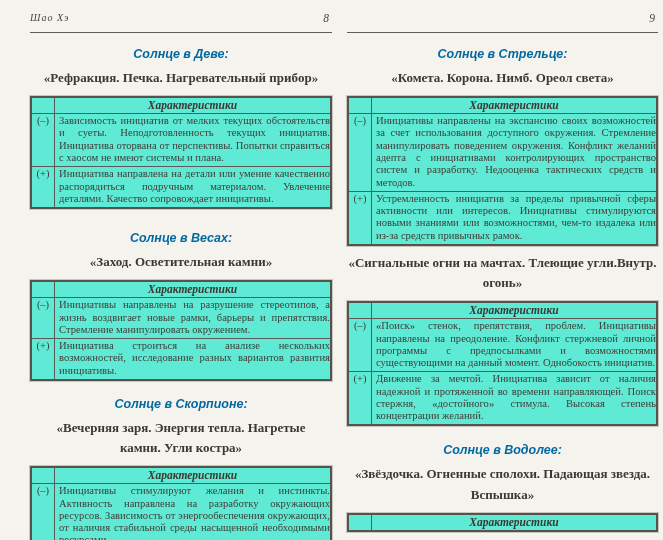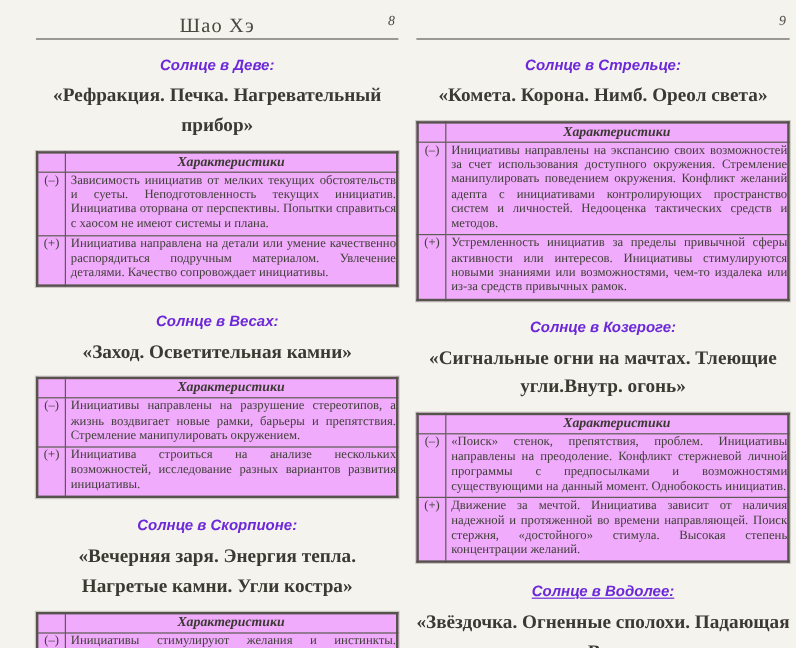--- a/index.html
+++ b/index.html
@@ -10,51 +10,51 @@
     font-family:"Liberation Serif", serif;
     color:#3f3d35;
     overflow:hidden;
   }
   .page{position:absolute;top:12px;}
   .page-left{left:30px;width:302px;}
   .page-right{left:347px;width:311px;}
 
   .running-head{position:relative;height:17px;}
   .running-title{
-    text-align:center;font-size:17px;color:#4a483f;
+    text-align:left;font-style:italic;font-size:10px;color:#4a483f;
     letter-spacing:1px;
   }
   .page-num{
     position:absolute;right:3px;top:0;font-style:italic;font-size:11.5px;color:#4a483f;
   }
   .head-rule{border:none;border-top:1.7px solid #5f5d54;margin:3px 0 0 0;}
 
   .section-title{
     text-align:center;
     font-family:"Liberation Sans", sans-serif;
     font-weight:bold;font-style:italic;
-    font-size:12.5px;color:#6d28d9;
+    font-size:12.5px;color:#0369a1;
   }
   .section-subtitle{
-    text-align:center;font-weight:bold;font-size:16px;color:#3b3932;
+    text-align:center;font-weight:bold;font-size:13px;color:#3b3932;
     margin-top:7px;line-height:1.55;
   }
   .section-subtitle.narrow{max-width:252px;margin-left:auto;margin-right:auto;}
 
   .mt-first{margin-top:14px;}
   .mt-section-l2{margin-top:22px;}
   .mt-section-l3{margin-top:16px;}
   .mt-section-r2{margin-top:15px;}
-  .mt-section-r3{margin-top:17px;text-decoration:underline;}
+  .mt-section-r3{margin-top:17px;}
 
   table.char-table{
     border-collapse:collapse;
     width:100%;
     margin-top:8px;
-    background:#f0abfc;
+    background:#5eead4;
   }
   table.char-table, table.char-table td{
     border:1px solid #5c5a52;
   }
   table.char-table{border:2px solid #55534b;box-shadow:0 0 0 1px #c9c7bf;}
   td.marker-cell{
     width:20px;min-width:20px;
     text-align:center;vertical-align:top;
     font-size:10.5px;padding:1px 1px;
   }
@@ -148,30 +148,29 @@
   <div class="section-title mt-first">Солнце в Стрельце:</div>
   <div class="section-subtitle">«Комета. Корона. Нимб. Ореол света»</div>
   <table class="char-table">
     <tbody>
         <tr>
       <td class="marker-cell"></td>
       <td class="head-cell">Характеристики</td>
     </tr>
     <tr>
       <td class="marker-cell">(–)</td>
-      <td class="text-cell">Инициативы направлены на экспансию своих возможностей за счет использования доступного окружения. Стремление манипулировать поведением окружения. Конфликт желаний адепта с инициативами контролирующих пространство систем и личностей. Недооценка тактических средств и методов.</td>
+      <td class="text-cell">Инициативы направлены на экспансию своих возможностей за счет использования доступного окружения. Стремление манипулировать поведением окружения. Конфликт желаний адепта с инициативами контролирующих пространство систем и разработку. Недооценка тактических средств и методов.</td>
     </tr>
     <tr>
       <td class="marker-cell">(+)</td>
       <td class="text-cell">Устремленность инициатив за пределы привычной сферы активности или интересов. Инициативы стимулируются новыми знаниями или возможностями, чем-то издалека или из-за средств привычных рамок.</td>
     </tr>
   </tbody>
     </table>
 
-  <div class="section-title mt-section-r2">Солнце в Козероге:</div>
   <div class="section-subtitle">«Сигнальные огни на мачтах. Тлеющие угли.Внутр. огонь»</div>
   <table class="char-table">
     <tbody>
         <tr>
       <td class="marker-cell"></td>
       <td class="head-cell">Характеристики</td>
     </tr>
     <tr>
       <td class="marker-cell">(–)</td>
       <td class="text-cell">«Поиск» стенок, препятствия, проблем. Инициативы направлены на преодоление. Конфликт стержневой личной программы с предпосылками и возможностями существующими на данный момент. Однобокость инициатив.</td>

